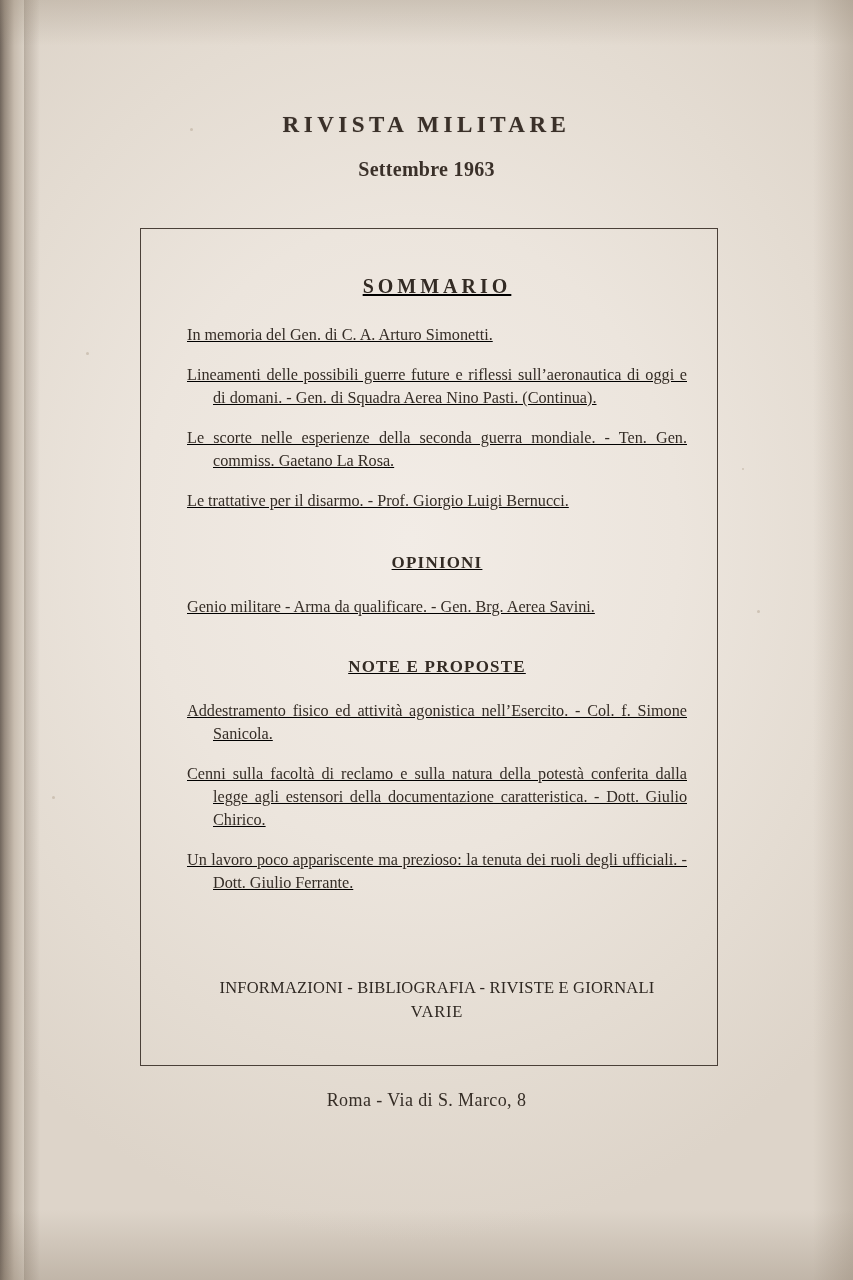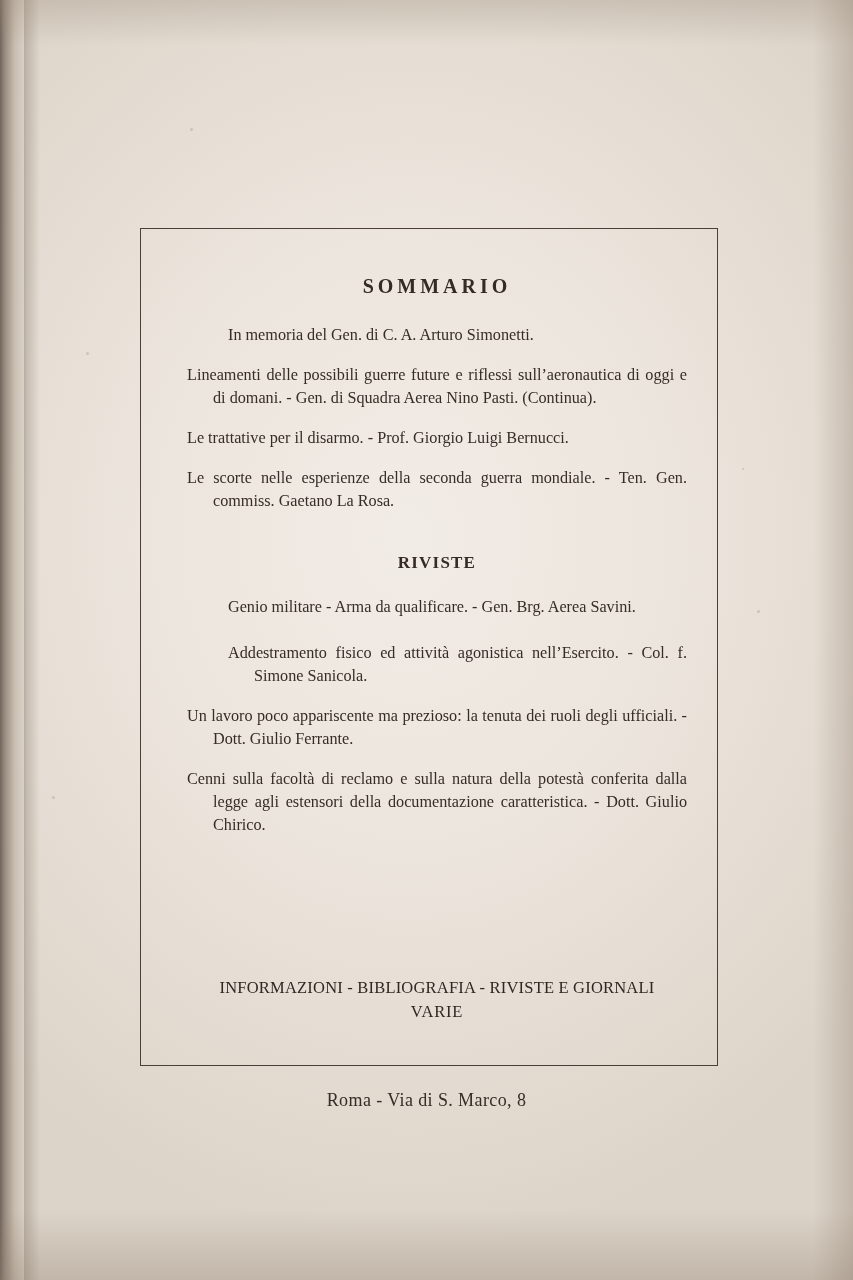--- a/index.html
+++ b/index.html
@@ -92,20 +92,21 @@
     height: 838px;
     border: 1.3px solid #4a4038;
     box-sizing: border-box;
   }
   .toc-inner {
     position: absolute;
     left: 46px; top: 0;
     width: 500px;
     height: 838px;
     box-sizing: border-box;
+    text-decoration: underline;
   }
 
   .section-head {
     text-align: center;
     color: #332b24;
     font-weight: 700;
   }
   .head-sommario {
     margin-top: 46px;
     font-size: 20px;
@@ -126,21 +127,21 @@
   .entry {
     color: #352d26;
     font-size: 16.2px;
     line-height: 1.42;
     text-align: justify;
     text-justify: inter-word;
     padding-left: 26px;
     text-indent: -26px;
     margin-top: 17px;
   }
-  .entry:first-child { margin-top: 0; margin-left: 41px; }
+  .entry:first-child { margin-top: 0; }
   .list-sommario { margin-top: 26px; }
   .list-opinioni { margin-top: 23px; }
   .list-note { margin-top: 23px; }
 
   .footer-block {
     position: absolute;
     left: 0; bottom: 42px;
     width: 500px;
     text-align: center;
     color: #2f2822;
@@ -170,41 +171,46 @@
   <div class="edge-top"></div>
   <div class="edge-right"></div>
   <div class="edge-bottom"></div>
 
   <div class="speck" style="left:190px;top:128px;width:3px;height:3px;"></div>
   <div class="speck" style="left:86px;top:352px;width:3px;height:3px;"></div>
   <div class="speck" style="left:52px;top:796px;width:3px;height:3px;"></div>
   <div class="speck" style="left:757px;top:610px;width:3px;height:3px;"></div>
   <div class="speck" style="left:742px;top:468px;width:2px;height:2px;"></div>
 
+  <div class="masthead">
+    <div class="mag-title">RIVISTA MILITARE</div>
+    <div class="mag-date">Settembre 1963</div>
+  </div>
 
   <div class="toc-box">
     <div class="toc-inner">
 
       <div class="section-head head-sommario">SOMMARIO</div>
       <ul class="entry-list list-sommario">
         <li class="entry">In memoria del Gen. di C. A. Arturo Simonetti.</li>
         <li class="entry">Lineamenti delle possibili guerre future e riflessi sull’aeronautica di oggi e di domani. - Gen. di Squadra Aerea Nino Pasti. (Continua).</li>
+        <li class="entry">Le scorte nelle esperienze della seconda guerra mondiale. - Ten. Gen. commiss. Gaetano La Rosa.</li>
         <li class="entry">Le trattative per il disarmo. - Prof. Giorgio Luigi Bernucci.</li>
-        <li class="entry">Le scorte nelle esperienze della seconda guerra mondiale. - Ten. Gen. commiss. Gaetano La Rosa.</li>
       </ul>
 
-      <div class="section-head head-opinioni">RIVISTE</div>
+      <div class="section-head head-opinioni">OPINIONI</div>
       <ul class="entry-list list-opinioni">
         <li class="entry">Genio militare - Arma da qualificare. - Gen. Brg. Aerea Savini.</li>
       </ul>
 
+      <div class="section-head head-note">NOTE E PROPOSTE</div>
       <ul class="entry-list list-note">
         <li class="entry">Addestramento fisico ed attività agonistica nell’Esercito. - Col. f. Simone Sanicola.</li>
+        <li class="entry">Cenni sulla facoltà di reclamo e sulla natura della potestà conferita dalla legge agli estensori della documentazione caratteristica. - Dott. Giulio Chirico.</li>
         <li class="entry">Un lavoro poco appariscente ma prezioso: la tenuta dei ruoli degli ufficiali. - Dott. Giulio Ferrante.</li>
-        <li class="entry">Cenni sulla facoltà di reclamo e sulla natura della potestà conferita dalla legge agli estensori della documentazione caratteristica. - Dott. Giulio Chirico.</li>
       </ul>
 
       <div class="footer-block">
         <div>INFORMAZIONI - BIBLIOGRAFIA - RIVISTE E GIORNALI</div>
         <div class="footer-line2">VARIE</div>
       </div>
 
     </div>
   </div>
 

